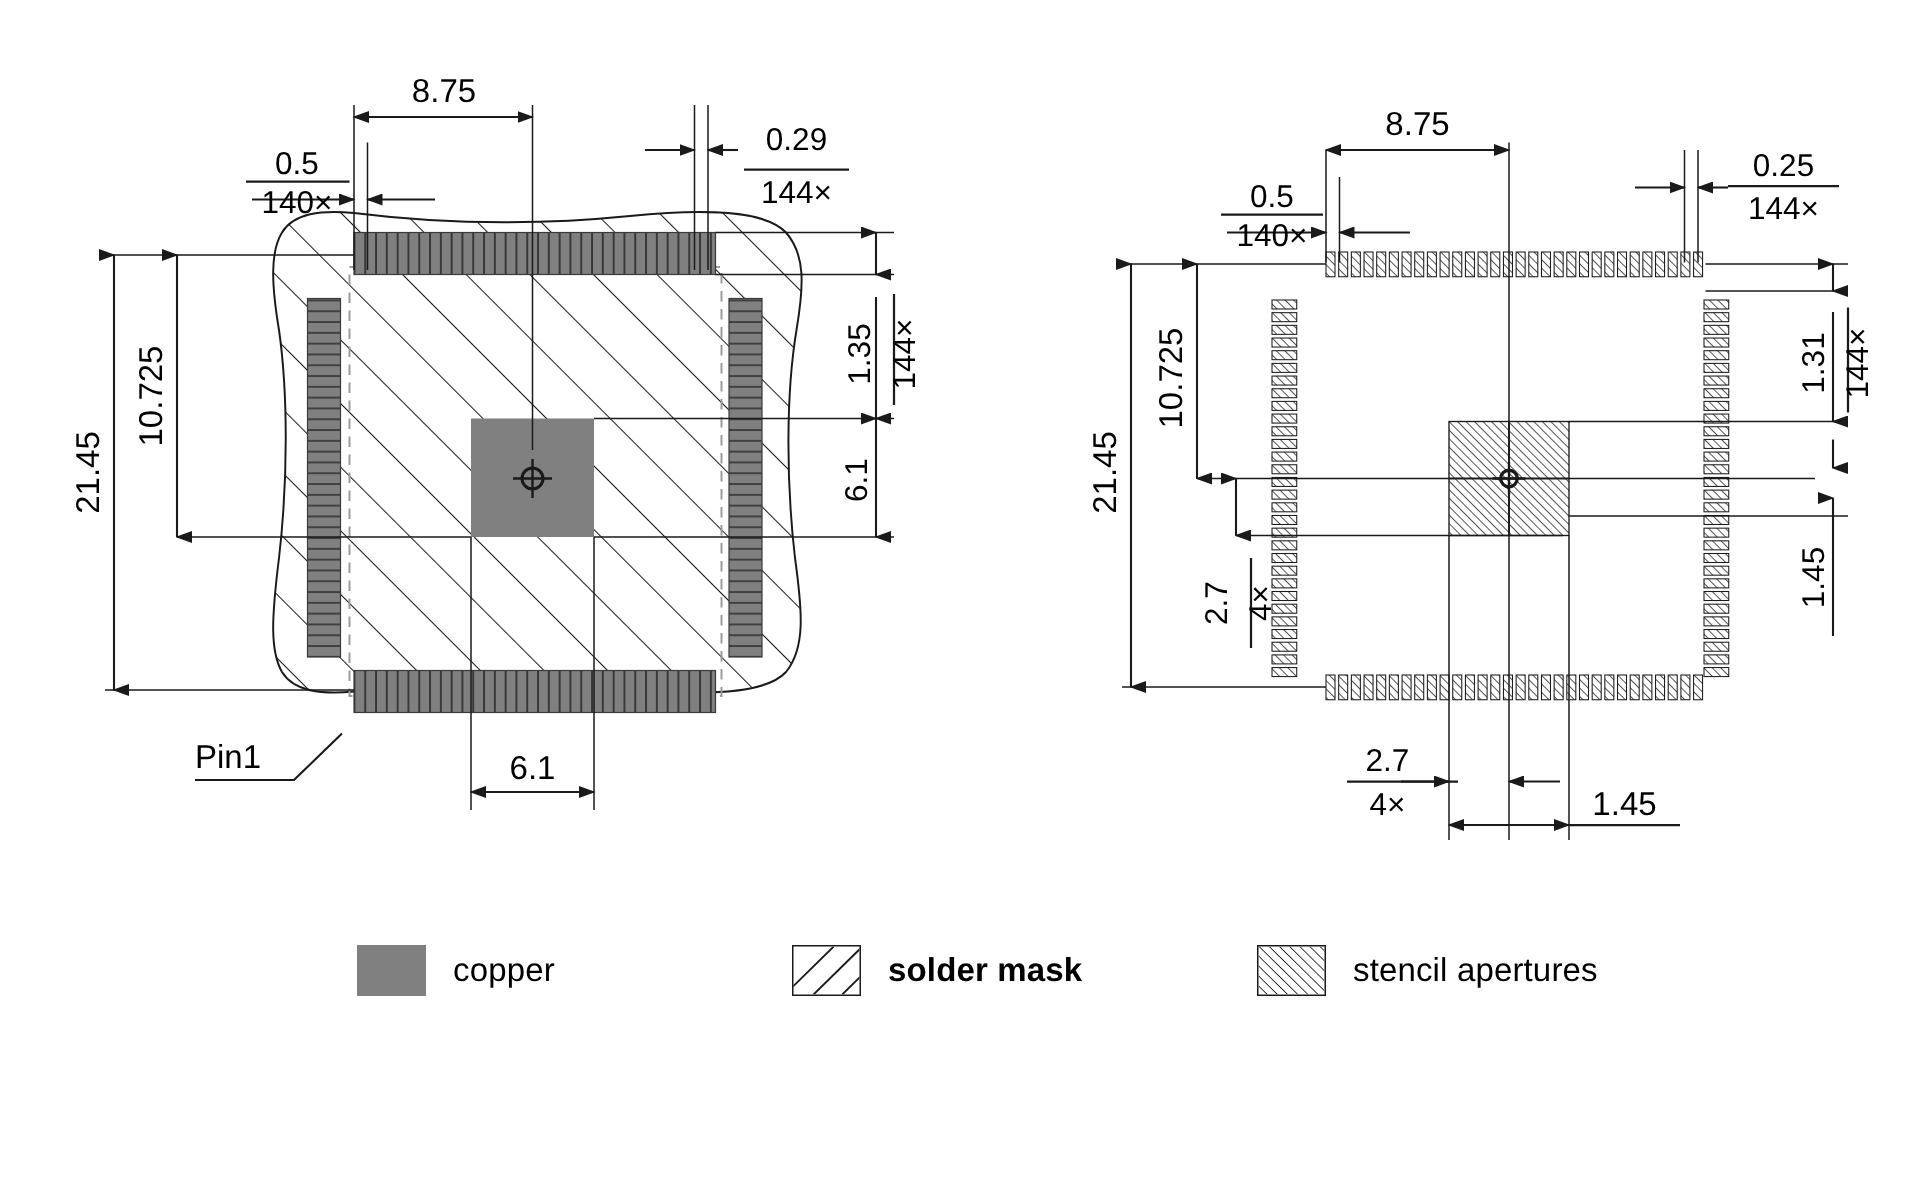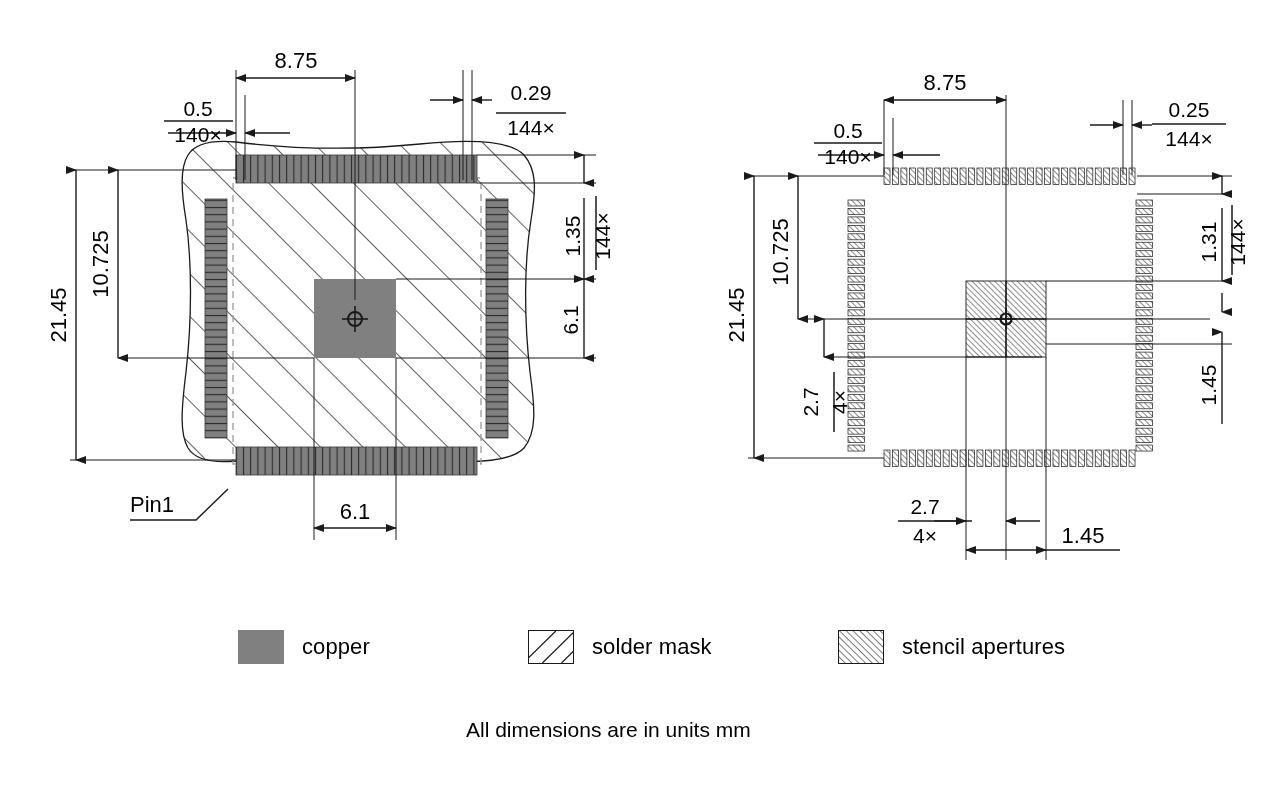--- a/index.html
+++ b/index.html
@@ -9,21 +9,21 @@
     font-family:"Liberation Sans",sans-serif;color:#000;
   }
   #stage{position:absolute;left:0;top:0;width:1280px;height:800px;}
   svg.drawing{position:absolute;left:0;top:0;width:1280px;height:800px;}
   .legend-row{position:absolute;left:0;top:618px;width:1280px;height:60px;}
   .legend-item{position:absolute;display:flex;align-items:center;}
   .legend-item .sw{width:46px;height:34px;box-sizing:border-box;}
   .legend-item .lbl{font-size:22px;margin-left:18px;white-space:nowrap;letter-spacing:0.1px;}
   .notes{position:absolute;left:466px;top:688px;font-size:21px;line-height:1.33;white-space:pre-line;}
   #li-copper{left:238px;top:12px;}
-  #li-mask{left:528px;top:12px;}
+  #li-mask{left:528px;top:12px;font-weight:bold;}
   #li-stencil{left:838px;top:12px;text-align:center;}
 </style>
 </head>
 <body>
 
 <div id="stage">
 
   <svg class="drawing" viewBox="0 0 1280 800">
     <defs>
 
@@ -417,16 +417,15 @@
             </pattern>
           </defs>
           <rect x="0" y="0" width="46" height="34" fill="url(#swHatch)"></rect>
         </svg>
       </div>
       <div class="lbl">stencil apertures</div>
     </div>
   </div>
 
   <div class="notes">
-    <div>All dimensions are in units mm</div>
   </div>
 
 </div>
 
 </body></html>

